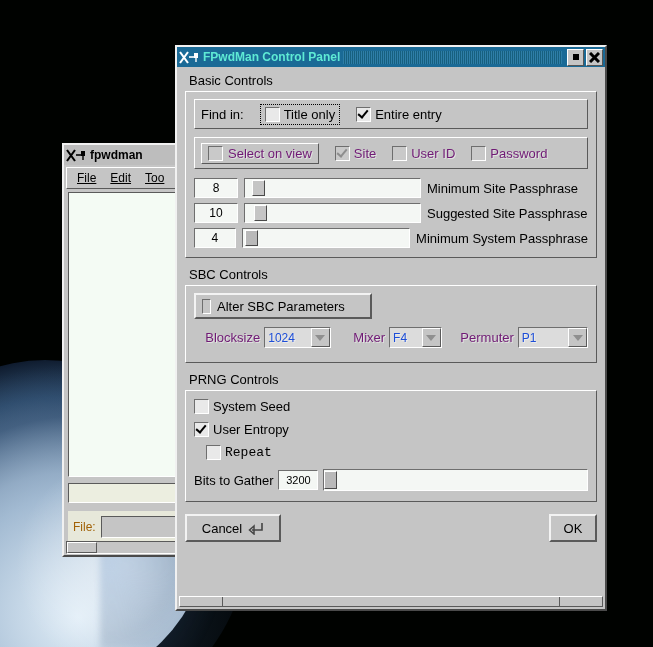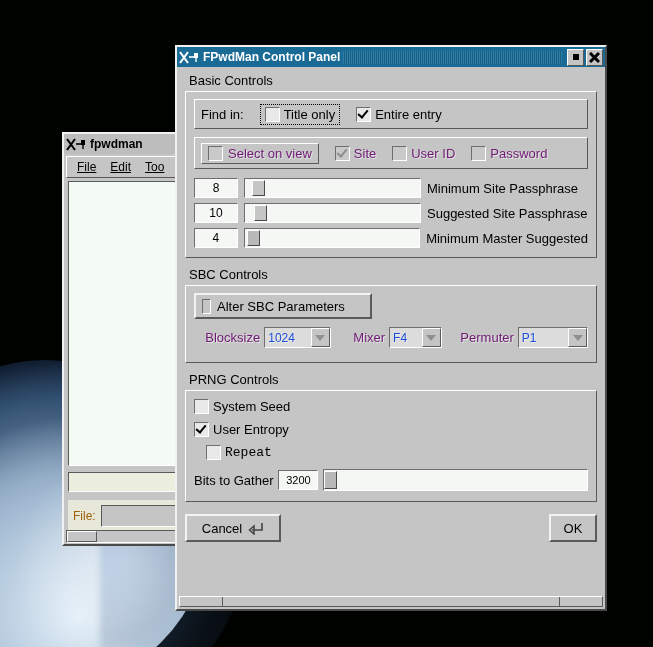--- a/index.html
+++ b/index.html
@@ -28,21 +28,21 @@
     background:radial-gradient(ellipse at 10% 60%, rgba(150,180,215,0.45) 0%, rgba(40,70,110,0.18) 40%, rgba(0,0,0,0) 72%);
     filter:blur(3px);
   }
 
   
   .win{position:absolute;background:#c5c5c5;border:2px solid;
        border-color:#f1f1f1 #4a4a4a #4a4a4a #f1f1f1;}
   .titlebar{height:20px;display:flex;align-items:center;padding:0 2px;}
   .tb-active{background:#1a6a96;}
   .tb-inactive{background:#bdbdbd;}
-  .tb-title{color:#ffffff;font-size:12px;font-weight:bold;white-space:nowrap;
+  .tb-title{color:#5eead4;font-size:12px;font-weight:bold;white-space:nowrap;
             padding-left:4px;letter-spacing:0px;}
   .tb-title.dark{color:#000;}
   .tb-hatch{flex:1;height:13px;margin:0 3px;}
   .tb-hatch.act{background:
      repeating-linear-gradient(to right,#2e7ea8 0 1px,#17607f 1px 2px),
      repeating-linear-gradient(to bottom,#2e7ea8 0 1px,#17607f 1px 2px);}
   .tb-btn{width:15px;height:15px;background:#c5c5c5;border:1px solid;
           border-color:#fff #555 #555 #fff;margin-left:2px;
           display:flex;align-items:center;justify-content:center;}
   .xlogo{width:20px;height:15px;flex:none;}
@@ -86,21 +86,21 @@
 </style>
 </head>
 <body>
 
 <div id="desktop">
   <div id="earth-glow"></div>
   <div id="earth"></div>
   <div id="earth-limb"></div>
 </div>
 
-<div class="win" id="bgwin" style="left:62px;top:132px;width:122px;height:410px;">
+<div class="win" id="bgwin" style="left:62px;top:143px;width:122px;height:410px;">
   <div class="titlebar tb-inactive">
     <svg class="xlogo" viewBox="0 0 20 15">
       <path d="M1 2 L9 13 M9 2 L1 13" stroke="#000" stroke-width="2.1" fill="none"></path>
       <path d="M10 7 H16" stroke="#000" stroke-width="1.6"></path>
       <rect x="15" y="3" width="4" height="5" fill="#000"></rect>
       <path d="M17 8 V12" stroke="#000" stroke-width="1.4"></path>
     </svg>
     <div class="tb-title dark">fpwdman</div>
   </div>
   <div class="panel" style="height:calc(100% - 20px);padding:0;position:relative;">
@@ -195,21 +195,21 @@
         <span class="trough" style="width:175px;height:18px;">
           <span class="thumb" style="left:5%;"></span>
         </span>
         <span class="lbl">Suggested Site Passphrase</span>
       </div>
       <div style="display:flex;align-items:center;gap:6px;">
         <span class="field" style="width:42px;height:18px;">4</span>
         <span class="trough" style="width:175px;height:18px;">
           <span class="thumb dark" style="left:1%;"></span>
         </span>
-        <span class="lbl">Minimum Master Suggested</span>
+        <span class="lbl">Minimum System Passphrase</span>
       </div>
     </div>
 
     <div class="sect" style="margin:9px 0 3px 4px;">SBC Controls</div>
     <div class="out" style="padding:7px 8px 9px 8px;">
       <div class="btn" style="height:22px;width:162px;padding:0 6px;justify-content:flex-start;gap:6px;margin-bottom:8px;">
         <span style="width:7px;height:13px;background:#c5c5c5;border:1px solid;border-color:#6e6e6e #fff #fff #6e6e6e;flex:none;"></span>
         <span class="lbl">Alter SBC Parameters</span>
       </div>
 

